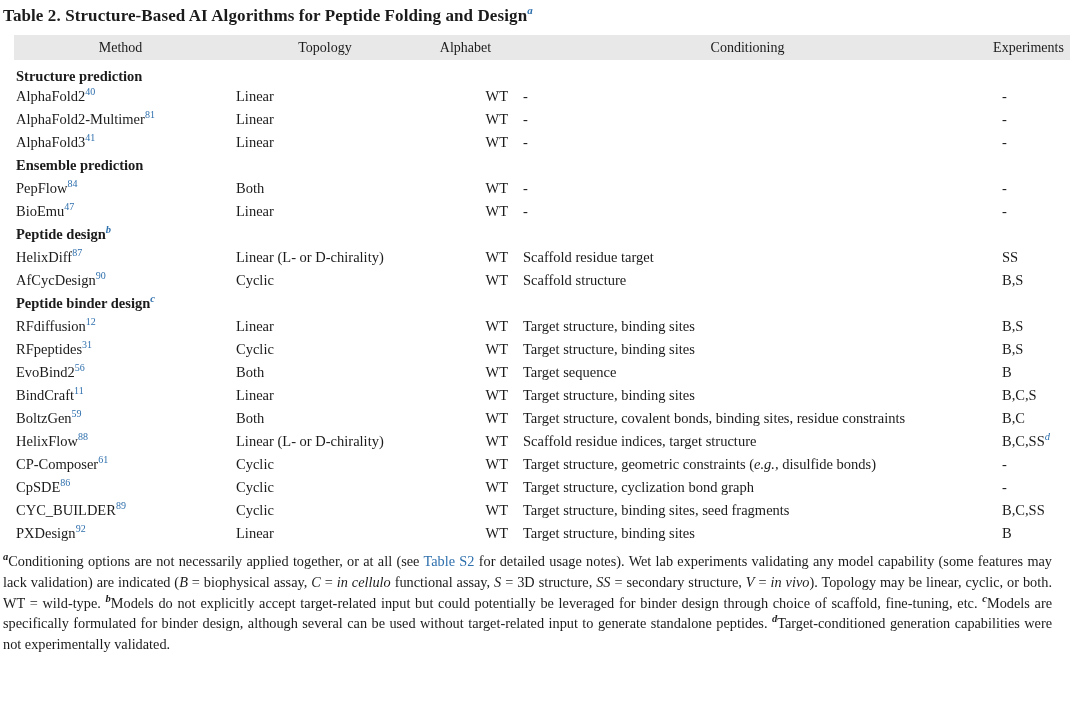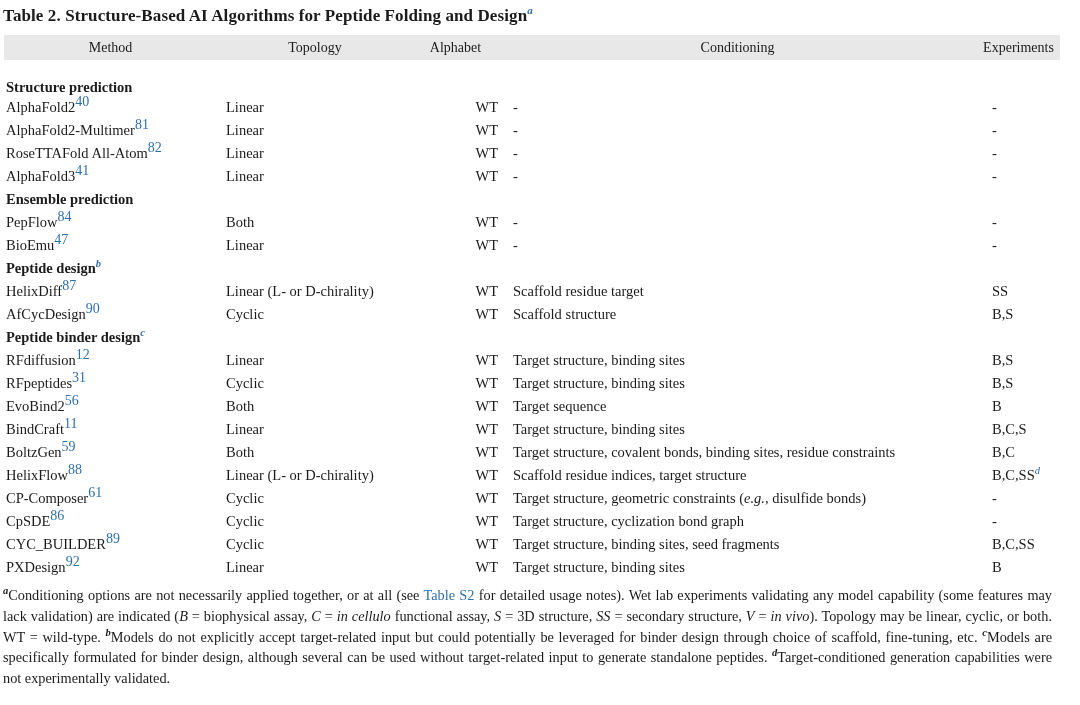--- a/index.html
+++ b/index.html
@@ -23,21 +23,21 @@
     white-space:nowrap;
   }
   .title sup{
     color:var(--link-blue);
     font-style:italic;
     font-size:11px;
   }
   table.main{
     border-collapse:collapse;
     table-layout:fixed;
-    margin-left:2px;
+    margin-left:12px;
     width:1056px;
     font-size:14.5px;
   }
   col.c-method{width:213px;}
   col.c-topology{width:196px;}
   col.c-alphabet{width:85px;}
   col.c-conditioning{width:479px;}
   col.c-experiments{width:83px;}
   thead th{
     background:var(--header-bg);
@@ -46,31 +46,31 @@
     height:25px;
     text-align:center;
     vertical-align:middle;
   }
   tbody td{
     height:23px;
     vertical-align:middle;
     white-space:nowrap;
     overflow:visible;
   }
-  tbody tr:first-child td{padding-top:19px;}
+  tbody tr:first-child td{padding-top:8px;}
   td.method-cell{padding-left:2px;}
   td.topology-cell{padding-left:9px;}
   td.alphabet-cell{text-align:right;}
   td.conditioning-cell{padding-left:15px;}
   td.experiments-cell{padding-left:15px;}
   td.section-cell{font-weight:bold;padding-left:2px;}
   sup{line-height:0;}
   sup.cite{
     color:var(--link-blue);
-    font-size:14px;
+    font-size:10px;
     cursor:pointer;
   }
   sup.ref-sup{
     color:var(--link-blue);
     font-style:italic;
     font-size:10.5px;
     cursor:pointer;
   }
   .footnote{
     margin:6px 1px 0 1px;
@@ -126,27 +126,20 @@
           <td class="experiments-cell">-</td>
         </tr>
         <tr>
           <td class="method-cell">AlphaFold2-Multimer<sup class="cite">81</sup></td>
           <td class="topology-cell">Linear</td>
           <td class="alphabet-cell">WT</td>
           <td class="conditioning-cell">-</td>
           <td class="experiments-cell">-</td>
         </tr>
         <tr>
-          <td class="method-cell">RoseTTAFold All-Atom<sup class="cite">82</sup></td>
-          <td class="topology-cell">Linear</td>
-          <td class="alphabet-cell">WT</td>
-          <td class="conditioning-cell">-</td>
-          <td class="experiments-cell">-</td>
-        </tr>
-        <tr>
           <td class="method-cell">AlphaFold3<sup class="cite">41</sup></td>
           <td class="topology-cell">Linear</td>
           <td class="alphabet-cell">WT</td>
           <td class="conditioning-cell">-</td>
           <td class="experiments-cell">-</td>
         </tr>
         <tr>
           <td colspan="5" class="section-cell">Ensemble prediction</td>
         </tr>
         <tr>

